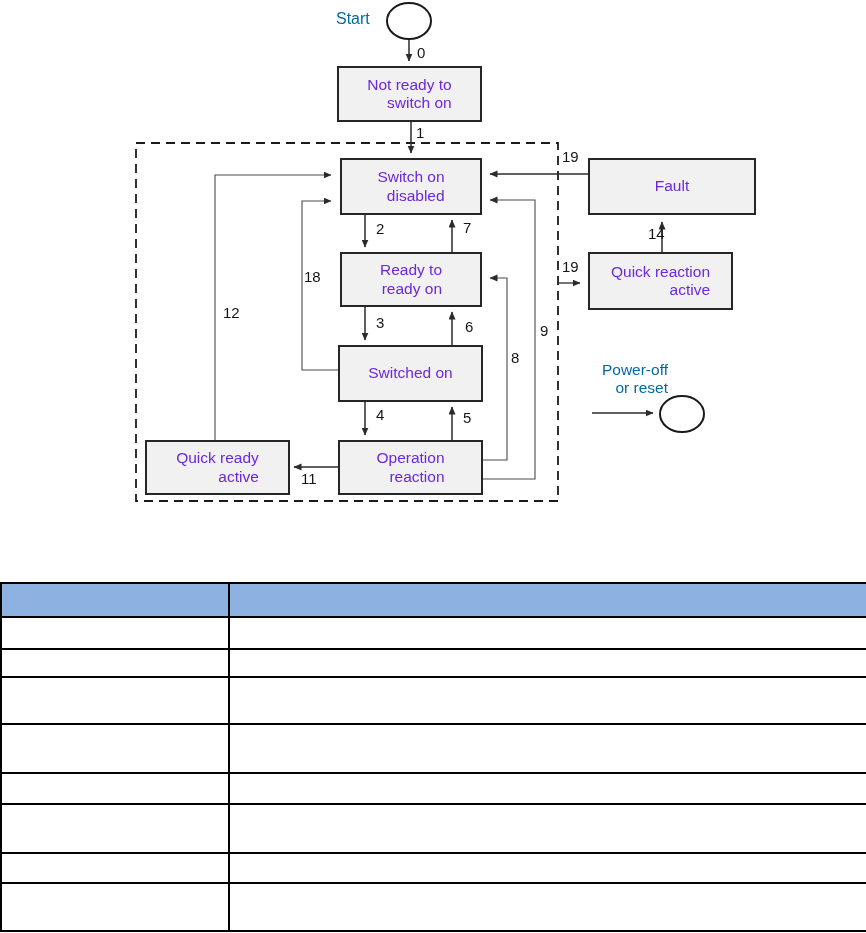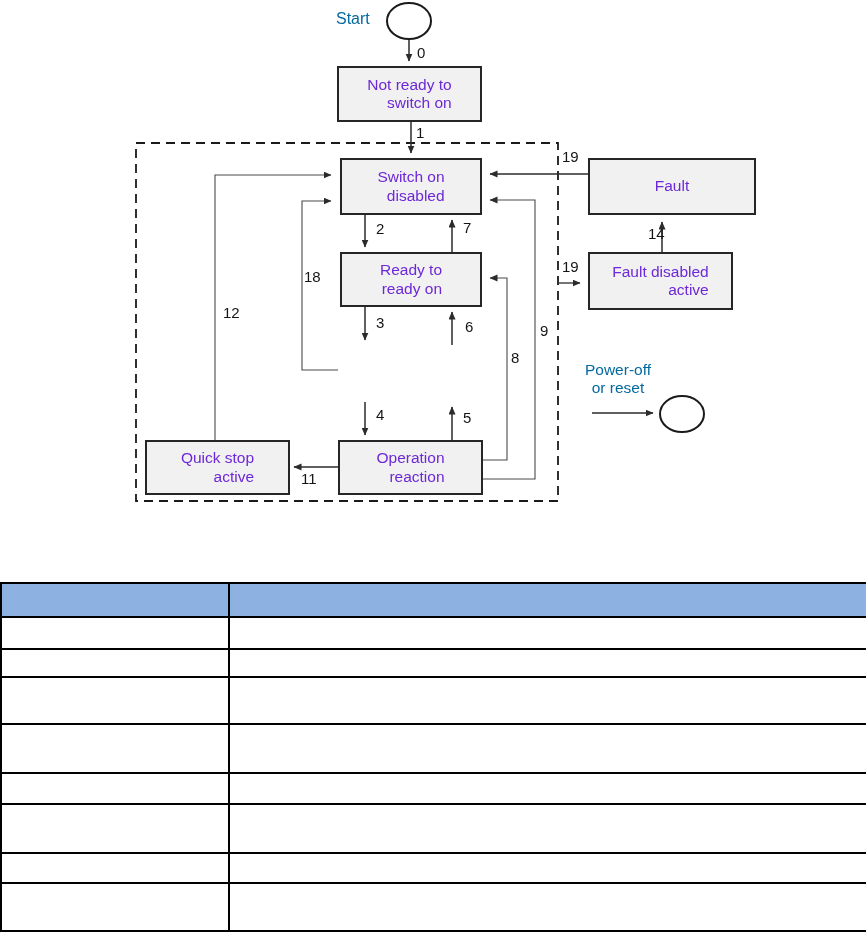--- a/index.html
+++ b/index.html
@@ -66,30 +66,31 @@
     <path d="M662,252 V222" fill="none" stroke="#2b2b2b" stroke-width="1.5" marker-end="url(#arr)"></path>
     <path d="M592,413 H653" fill="none" stroke="#2b2b2b" stroke-width="1.5" marker-end="url(#arr)"></path>
   </svg>
 
   <div class="state-box" style="left:337px;top:66px;width:145px;height:56px">Not ready to
 switch on</div>
   <div class="state-box" style="left:340px;top:158px;width:142px;height:57px">Switch on
 disabled</div>
   <div class="state-box" style="left:340px;top:252px;width:142px;height:55px">Ready to
 ready on</div>
+  <div class="state-box" style="left:338px;top:345px;width:145px;height:57px">Switched on</div>
   <div class="state-box" style="left:338px;top:440px;width:145px;height:55px">Operation
 reaction</div>
-  <div class="state-box" style="left:145px;top:440px;width:145px;height:55px">Quick stop
+  <div class="state-box" style="left:145px;top:440px;width:145px;height:55px">Quick ready
 active</div>
   <div class="state-box" style="left:588px;top:158px;width:168px;height:57px">Fault</div>
-  <div class="state-box" style="left:588px;top:252px;width:145px;height:58px">Fault disabled
+  <div class="state-box" style="left:588px;top:252px;width:145px;height:58px">Quick reaction
 active</div>
 
   <div class="free-label" style="left:336px;top:10px;font-size:16px">Start</div>
-  <div class="free-label" style="left:568px;top:361px;width:100px;text-align:center">Power-off
+  <div class="free-label" style="left:568px;top:361px;width:100px;text-align:right">Power-off
 or reset</div>
 
   <span class="t-label" style="left:417px;top:45px">0</span>
   <span class="t-label" style="left:416px;top:125px">1</span>
   <span class="t-label" style="left:376px;top:221px">2</span>
   <span class="t-label" style="left:463px;top:220px">7</span>
   <span class="t-label" style="left:376px;top:315px">3</span>
   <span class="t-label" style="left:465px;top:319px">6</span>
   <span class="t-label" style="left:376px;top:407px">4</span>
   <span class="t-label" style="left:463px;top:410px">5</span>

